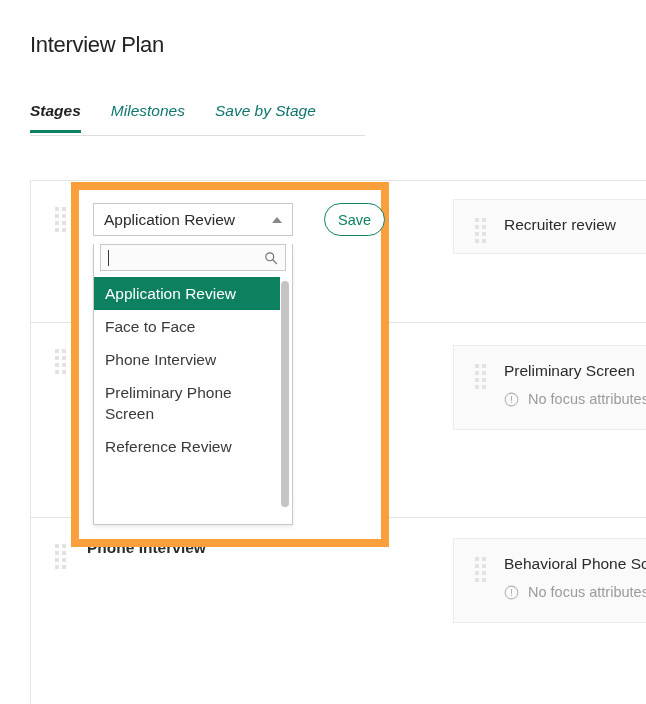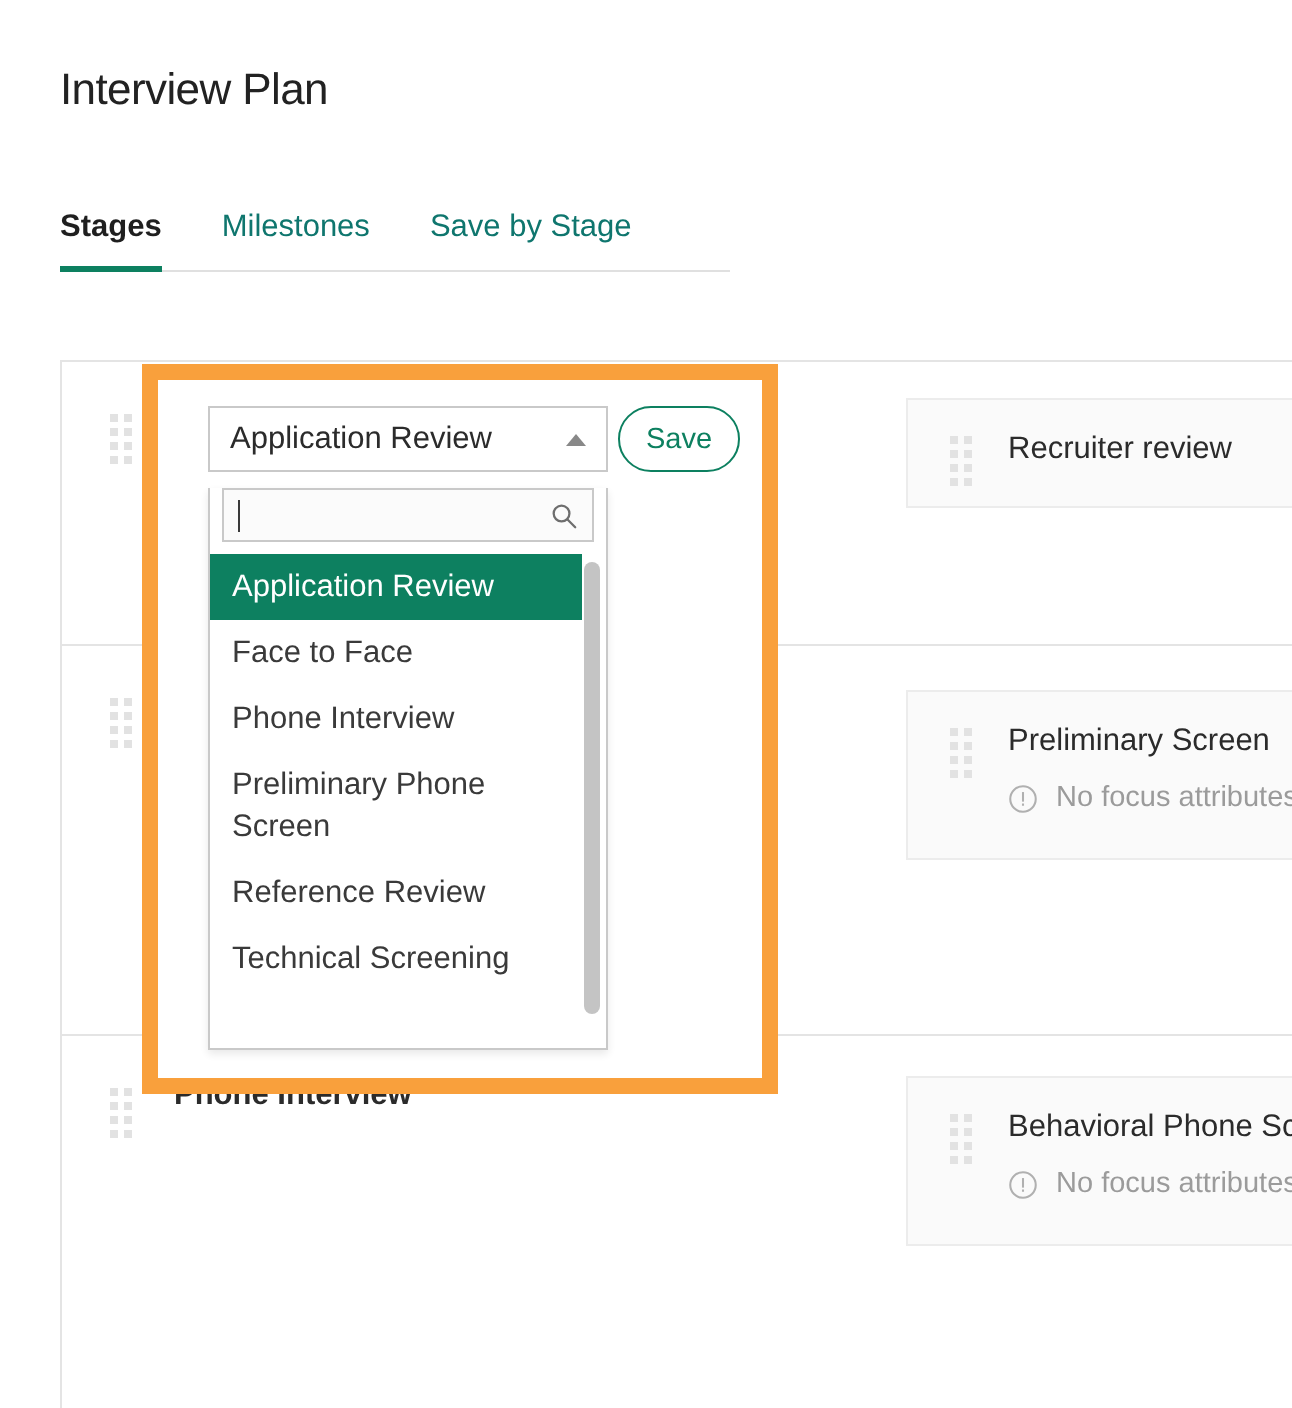--- a/index.html
+++ b/index.html
@@ -29,22 +29,23 @@
   }
 
   .tabbar {
     position: absolute;
     left: 30px;
     top: 99px;
     width: 335px;
     height: 36px;
     border-bottom: 1px solid #e0e0e0;
     display: flex;
-    align-items: flex-end;
+    align-items: center;
     gap: 30px;
+    font-style: italic;
   }
   .tab {
     position: relative;
     font-size: 15.5px;
     color: #0f766e;
     padding-bottom: 12px;
     white-space: nowrap;
     cursor: pointer;
   }
   .tab.active {
@@ -161,21 +162,21 @@
     height: 365px;
     border: 8px solid #f9a03c;
     box-sizing: border-box;
     background: #ffffff;
     z-index: 20;
   }
 
   
   .select-wrap {
     position: absolute;
-    left: 104px;
+    left: 93px;
     top: 203px;
     z-index: 30;
   }
   .select-box {
     width: 200px;
     height: 33px;
     box-sizing: border-box;
     border: 1px solid #c9c9c9;
     background: #ffffff;
     display: flex;
@@ -273,21 +274,21 @@
     left: 1px;
     width: 8px;
     height: 226px;
     background: #c4c4c4;
     border-radius: 4px;
   }
 
   
   .save-btn {
     position: absolute;
-    left: 309px;
+    left: 324px;
     top: 203px;
     width: 61px;
     height: 33px;
     box-sizing: border-box;
     border: 1.5px solid #0d8060;
     border-radius: 17px;
     background: #ffffff;
     color: #0d8060;
     font-size: 14.5px;
     font-family: "Liberation Sans", sans-serif;
@@ -431,21 +432,20 @@
         <line x1="10" y1="10" x2="14.4" y2="14.4" stroke="#6e6e6e" stroke-width="1.3" stroke-linecap="round"></line>
       </svg>
     </div>
 
     <div class="option-list">
       <div class="option selected">Application Review</div>
       <div class="option">Face to Face</div>
       <div class="option">Phone Interview</div>
       <div class="option">Preliminary Phone Screen</div>
       <div class="option">Reference Review</div>
-      <div class="option">Technical Screening</div>
 
       <div class="scroll-track">
         <div class="scroll-thumb"></div>
       </div>
     </div>
   </div>
 </div>
 
 <button class="save-btn">Save</button>
 

